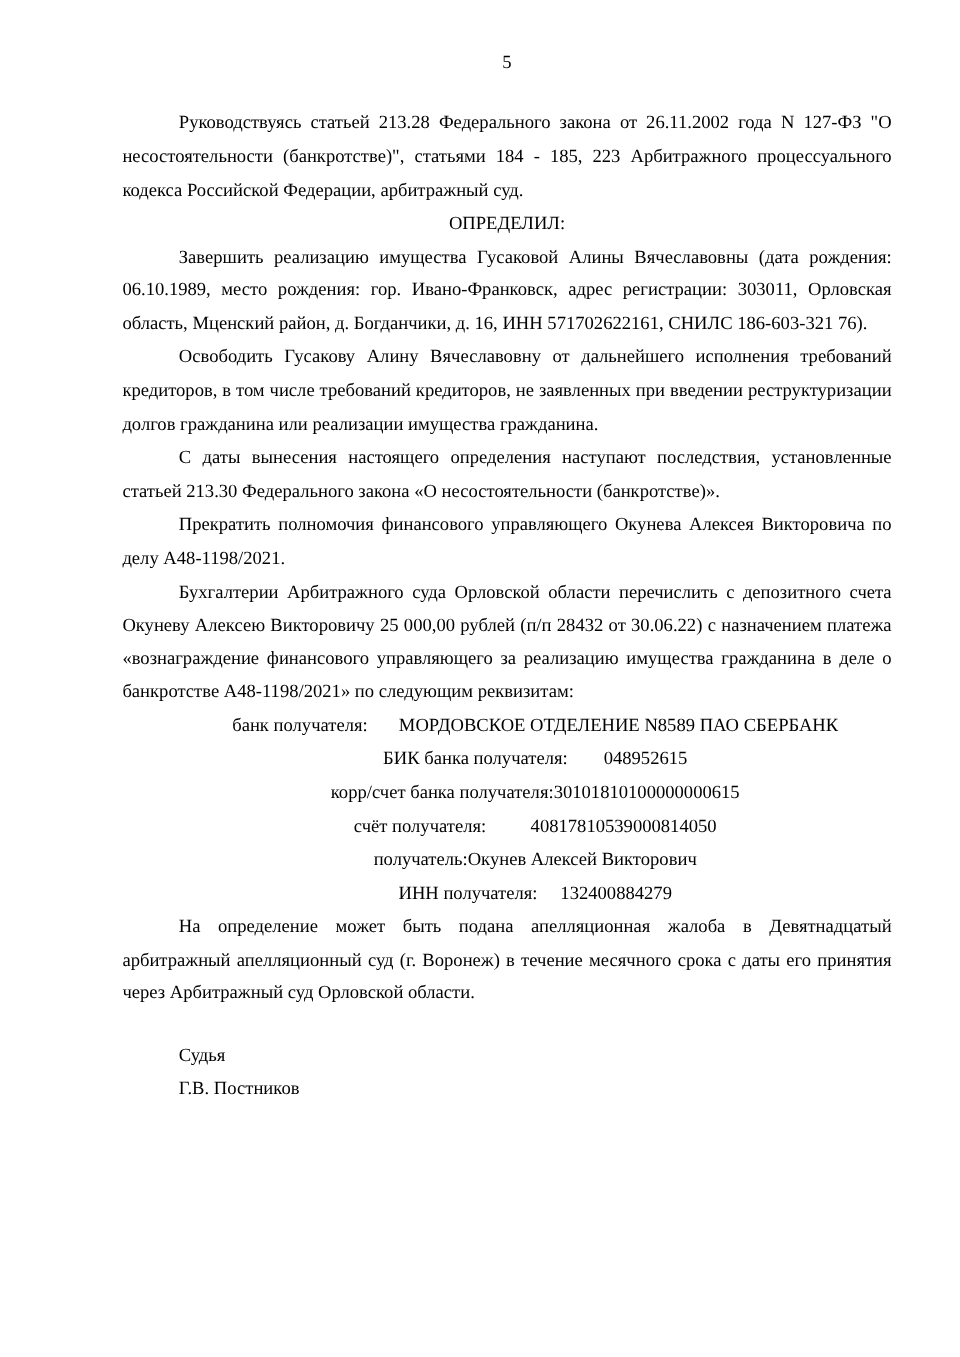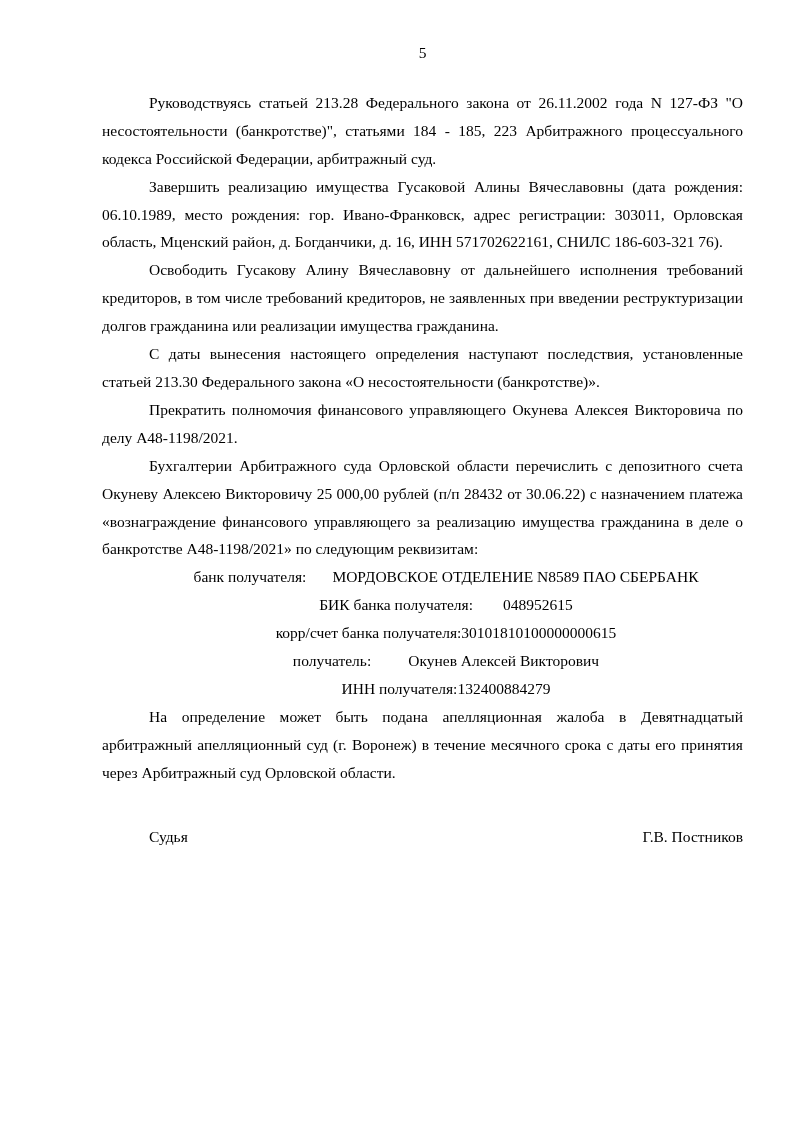--- a/index.html
+++ b/index.html
@@ -40,33 +40,35 @@
   .bank-row .label { display: inline-block; }
   .bank-row:nth-child(1) .label { margin-right: 26px; }
   .bank-row:nth-child(2) .label { margin-right: 30px; }
   .bank-row:nth-child(3) .label { }
   .bank-row:nth-child(4) .label { margin-right: 37px; }
   .bank-row:nth-child(5) .label { margin-right: 0; }
   .bank-row:nth-child(6) .label { margin-right: 19px; }
   .signature {
     display: flex;
     justify-content: space-between;
-    margin-top: 36px;
+    margin-top: 24px;
     padding-left: 47px;
+    flex-direction: column;
   }
 </style>
 </head>
 <body>
 
 <div class="page">
 
   <div class="pagenum">5</div>
 
   <p class="para">Руководствуясь статьей 213.28 Федерального закона от 26.11.2002 года N 127-ФЗ "О несостоятельности (банкротстве)", статьями 184 - 185, 223 Арбитражного процессуального кодекса Российской Федерации, арбитражный суд.</p>
 
+  <p class="heading">ОПРЕДЕЛИЛ:</p>
 
   <p class="para">Завершить реализацию имущества Гусаковой Алины Вячеславовны (дата рождения: 06.10.1989, место рождения: гор. Ивано-Франковск, адрес регистрации: 303011, Орловская область, Мценский район, д. Богданчики, д. 16, ИНН 571702622161, СНИЛС 186-603-321 76).</p>
 
   <p class="para">Освободить Гусакову Алину Вячеславовну от дальнейшего исполнения требований кредиторов, в том числе требований кредиторов, не заявленных при введении реструктуризации долгов гражданина или реализации имущества гражданина.</p>
 
   <p class="para">С даты вынесения настоящего определения наступают последствия, установленные статьей 213.30 Федерального закона «О несостоятельности (банкротстве)».</p>
 
   <p class="para">Прекратить полномочия финансового управляющего Окунева Алексея Викторовича по делу А48-1198/2021.</p>
 
   <p class="para">Бухгалтерии Арбитражного суда Орловской области перечислить с депозитного счета Окуневу Алексею Викторовичу 25 000,00 рублей (п/п 28432 от 30.06.22) с назначением платежа «вознаграждение финансового управляющего за реализацию имущества гражданина в деле о банкротстве  А48-1198/2021» по следующим реквизитам:</p>
@@ -75,20 +77,23 @@
     <div class="bank-row">
       <span class="label">банк получателя:</span><span class="value">МОРДОВСКОЕ ОТДЕЛЕНИЕ N8589 ПАО СБЕРБАНК</span>
     </div>
     <div class="bank-row">
       <span class="label">БИК банка получателя:</span><span class="value">048952615</span>
     </div>
     <div class="bank-row">
       <span class="label">корр/счет банка получателя:</span><span class="value">30101810100000000615</span>
     </div>
     <div class="bank-row">
+      <span class="label">счёт получателя:</span><span class="value">40817810539000814050</span>
+    </div>
+    <div class="bank-row">
       <span class="label">получатель:</span><span class="value">Окунев Алексей Викторович</span>
     </div>
     <div class="bank-row">
       <span class="label">ИНН получателя:</span><span class="value">132400884279</span>
     </div>
   </div>
 
   <p class="para">На  определение может быть подана апелляционная жалоба в Девятнадцатый арбитражный апелляционный суд (г. Воронеж) в течение месячного срока с даты его принятия через Арбитражный суд Орловской области.</p>
 
   <div class="signature">

